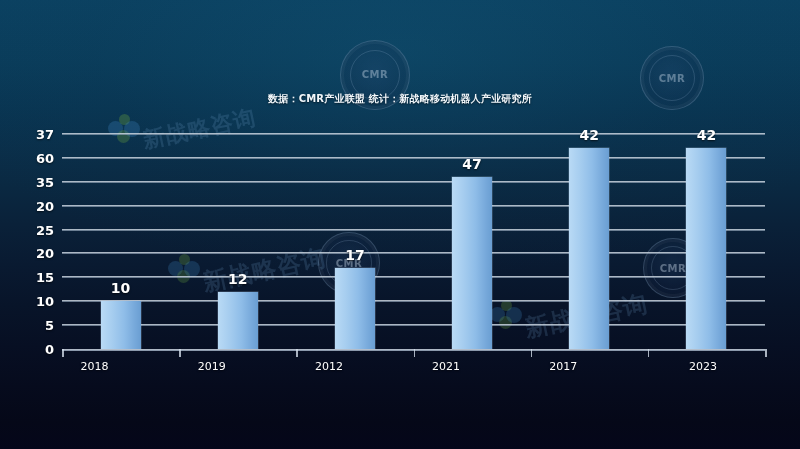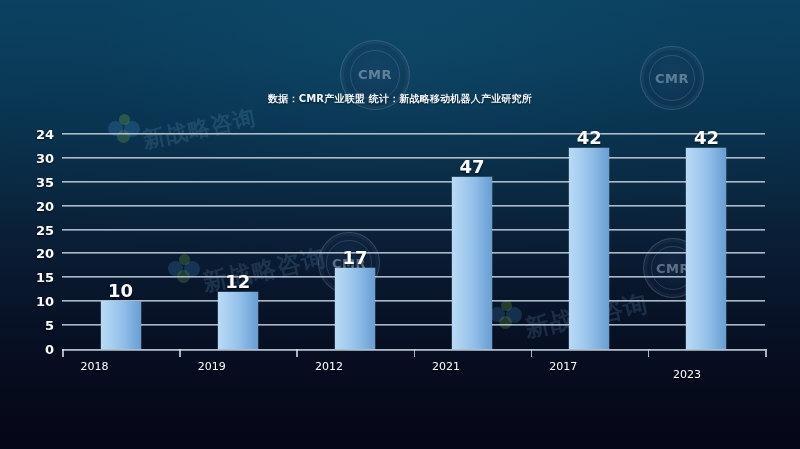--- a/index.html
+++ b/index.html
@@ -76,21 +76,21 @@
   }
   .seal .seal-in {
     border-radius: 50%;
     border: 1px solid rgba(160,190,220,0.20);
     width: 72%;
     height: 72%;
     display: flex;
     align-items: center;
     justify-content: center;
     color: rgba(210,225,240,0.40);
-    font-size: 13px;
+    font-size: 10px;
     font-weight: bold;
     letter-spacing: 0.5px;
   }
 
   
   #title {
     position: absolute;
     left: 0; right: 0;
     top: 58px;
     text-align: center;
@@ -189,21 +189,21 @@
                 #a6cdef 28%,
                 #8fbde8 58%,
                 #76a8da 85%,
                 #6a9ed2 100%);
     box-shadow: 0 0 0 0.5px rgba(200,225,245,0.35);
   }
   .vlabel {
     position: absolute;
     text-align: center;
     color: #ffffff;
-    font-size: 18px;
+    font-size: 14px;
     font-weight: bold;
     text-shadow: 0 1px 2px rgba(0,0,0,0.65);
     z-index: 6;
   }
 </style>
 </head>
 <body>
 
 <div id="stage">
 
@@ -267,22 +267,22 @@
 
   <div id="ylabels">
       <div class="ylabel" style="top: 215px;">0</div>
       <div class="ylabel" style="top: 191.111px;">5</div>
       <div class="ylabel" style="top: 167.222px;">10</div>
       <div class="ylabel" style="top: 143.333px;">15</div>
       <div class="ylabel" style="top: 119.444px;">20</div>
       <div class="ylabel" style="top: 95.5556px;">25</div>
       <div class="ylabel" style="top: 71.6667px;">20</div>
       <div class="ylabel" style="top: 47.7778px;">35</div>
-      <div class="ylabel" style="top: 23.8889px;">30</div>
-      <div class="ylabel" style="top: 0px;">24</div>
+      <div class="ylabel" style="top: 23.8889px;">60</div>
+      <div class="ylabel" style="top: 0px;">37</div>
     </div>
 
   <div id="plot">
       <div class="gridline" style="top: 190.111px;"></div>
       <div class="gridline" style="top: 166.222px;"></div>
       <div class="gridline" style="top: 142.333px;"></div>
       <div class="gridline" style="top: 118.444px;"></div>
       <div class="gridline" style="top: 94.5556px;"></div>
       <div class="gridline" style="top: 70.6667px;"></div>
       <div class="gridline" style="top: 46.7778px;"></div>
@@ -296,21 +296,21 @@
       <div class="bar" style="left: 624.417px; width: 40px; height: 200.667px;"></div>
     </div>
 
   <div id="axis-x"></div>
   <div id="xaxis-extras">
       <div class="xlabel" style="left: 80.5833px; width: 80px;">2018</div>
       <div class="xlabel" style="left: 197.75px; width: 80px;">2019</div>
       <div class="xlabel" style="left: 314.917px; width: 80px;">2012</div>
       <div class="xlabel" style="left: 432.083px; width: 80px;">2021</div>
       <div class="xlabel" style="left: 549.25px; width: 80px;">2017</div>
-      <div class="xlabel" style="left: 673px; width: 80px; margin-top: 8px;">2023</div>
+      <div class="xlabel" style="left: 689px; width: 80px;">2023</div>
       <div class="tick" style="left: 62px;"></div>
       <div class="tick" style="left: 179.167px;"></div>
       <div class="tick" style="left: 296.333px;"></div>
       <div class="tick" style="left: 413.5px;"></div>
       <div class="tick" style="left: 530.667px;"></div>
       <div class="tick" style="left: 647.833px;"></div>
       <div class="tick" style="left: 765px;"></div>
     </div>
 
 <div class="vlabel" style="left: 90.5833px; width: 60px; top: 280.222px;">10</div>

